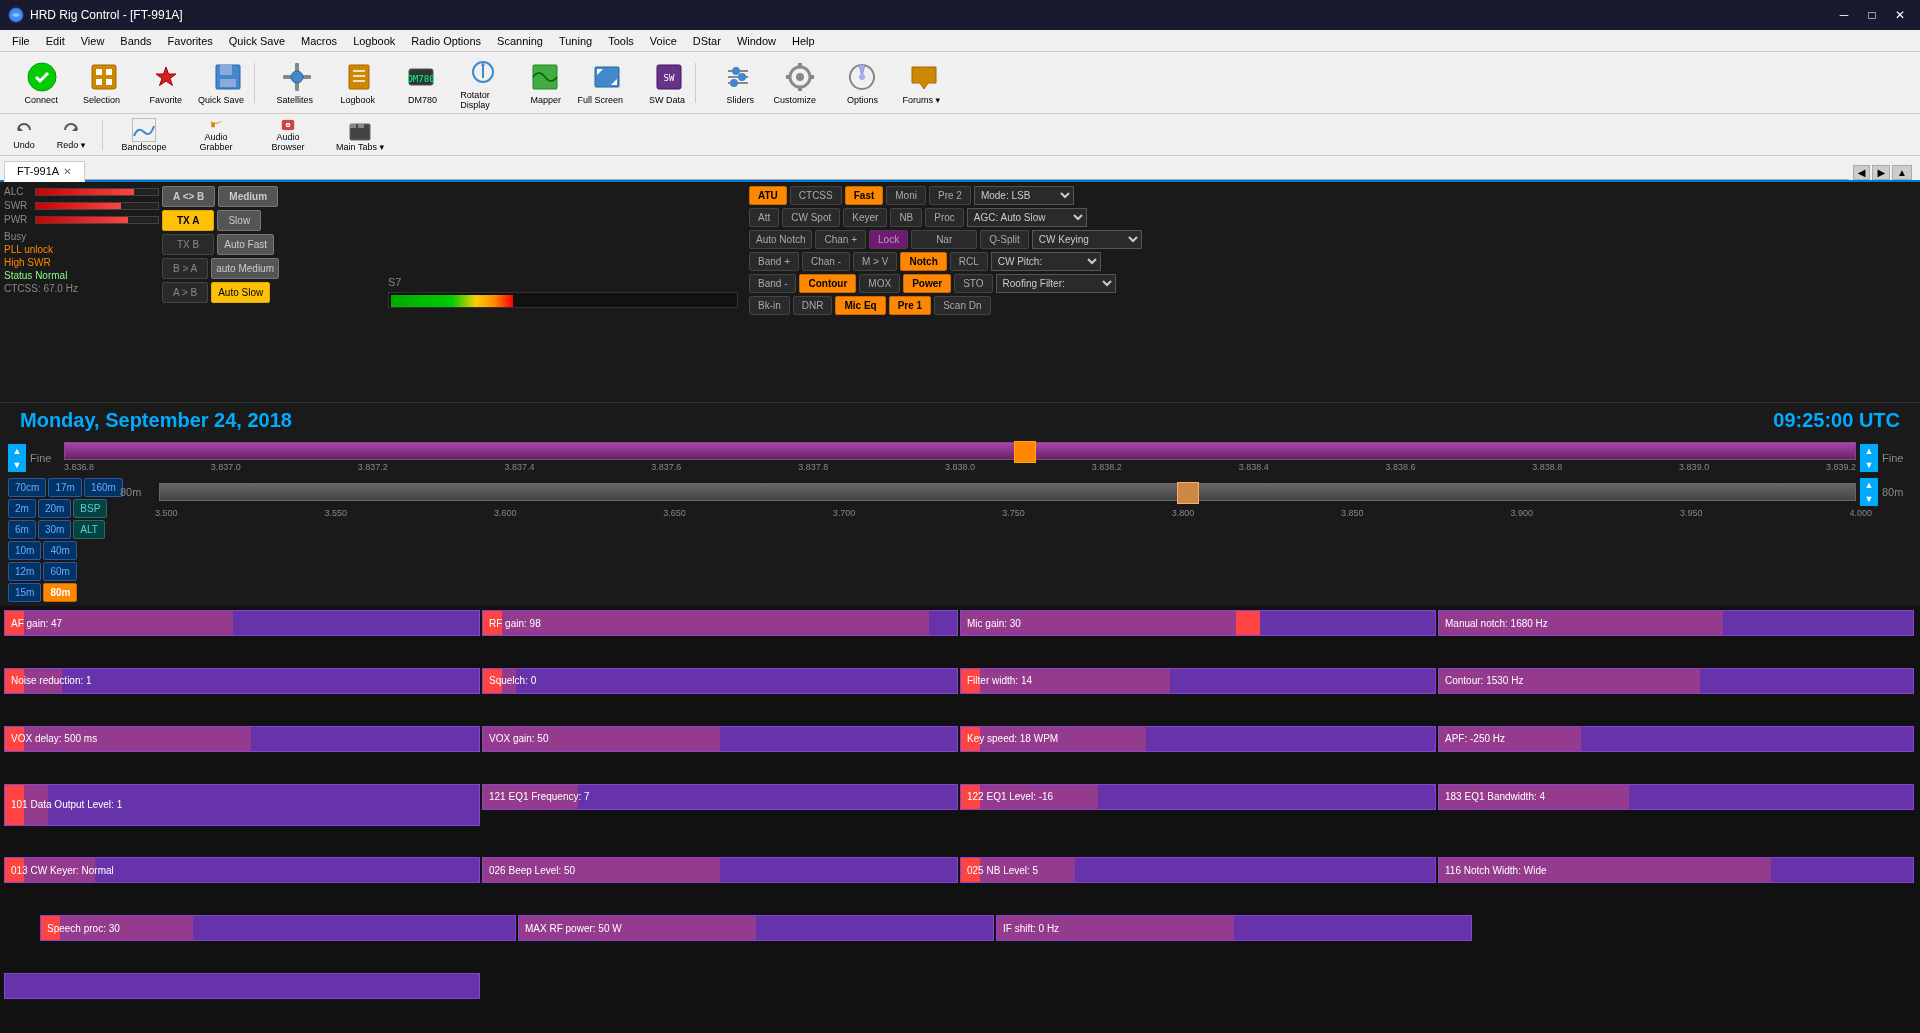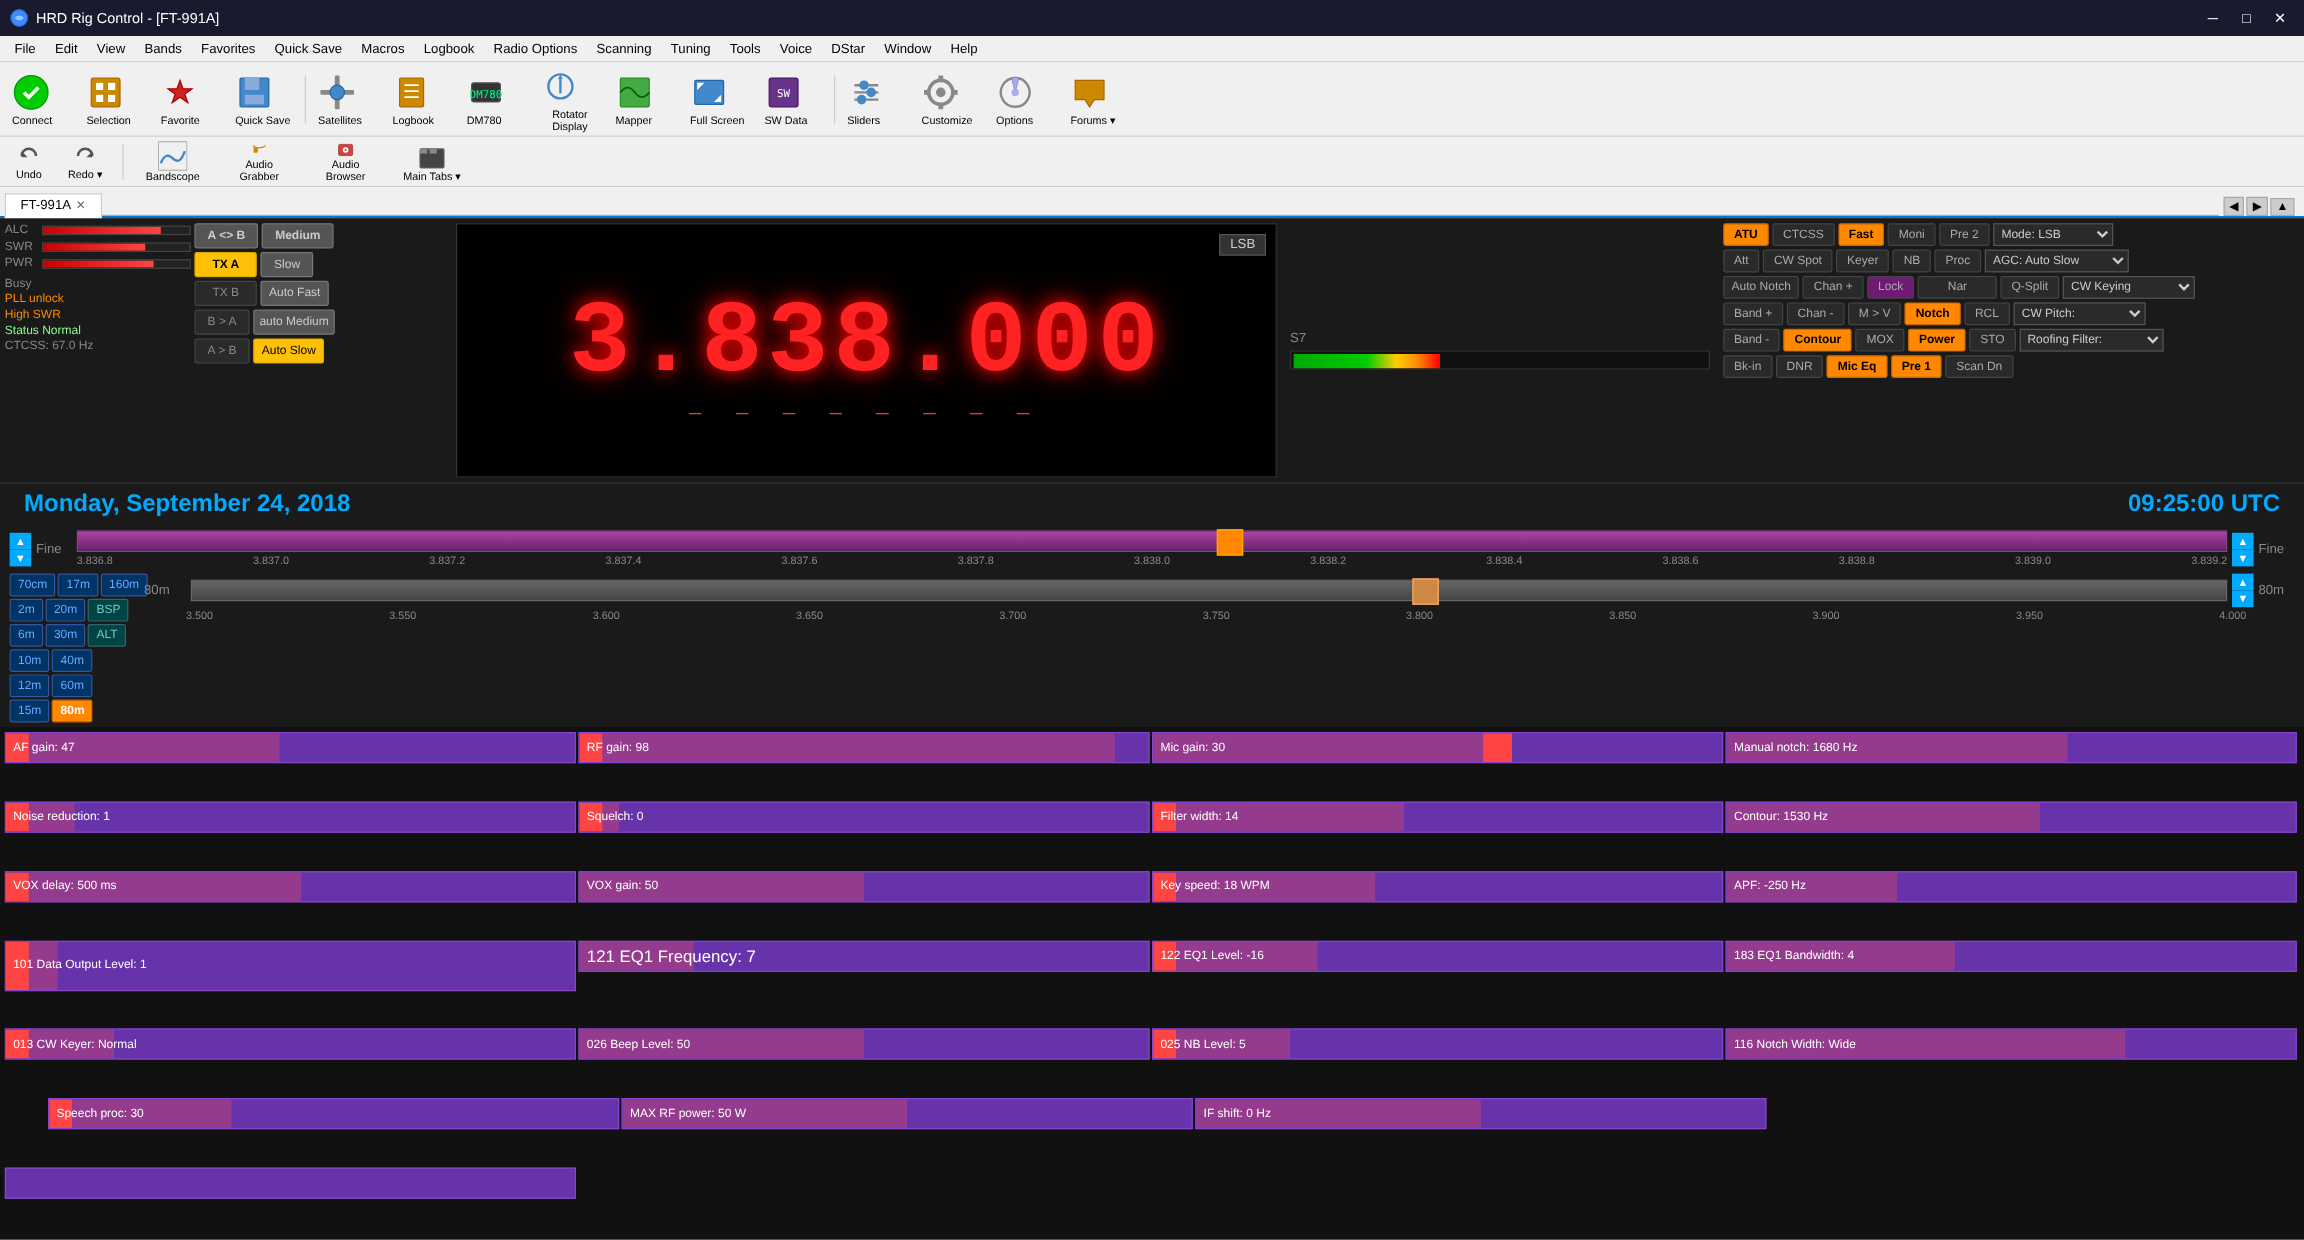--- a/index.html
+++ b/index.html
@@ -10,21 +10,21 @@
     .title-bar-left { display: flex; align-items: center; gap: 6px; font-size: 12px; }
     .title-bar-controls { display: flex; gap: 4px; }
     .title-bar-btn { width: 24px; height: 20px; background: transparent; border: none; color: white; cursor: pointer; font-size: 12px; display: flex; align-items: center; justify-content: center; }
 
     
     .menu-bar { background: #f0f0f0; height: 22px; display: flex; align-items: center; padding: 0 4px; border-bottom: 1px solid #ccc; }
     .menu-item { padding: 2px 8px; font-size: 11px; cursor: pointer; height: 100%; display: flex; align-items: center; }
 
     
     .toolbar { background: #f0f0f0; padding: 2px 4px; border-bottom: 1px solid #ccc; display: flex; align-items: center; gap: 2px; height: 62px; }
-    .toolbar-btn { display: flex; flex-direction: column; align-items: flex-start; justify-content: center; padding: 2px 6px; cursor: pointer; border: none; background: transparent; font-size: 9px; width: 60px; height: 56px; }
+    .toolbar-btn { display: flex; flex-direction: column; align-items: flex-end; justify-content: center; padding: 2px 6px; cursor: pointer; border: none; background: transparent; font-size: 9px; width: 60px; height: 56px; }
     .toolbar-icon { width: 32px; height: 32px; margin-bottom: 2px; display: flex; align-items: center; justify-content: center; }
     .toolbar-separator { width: 1px; height: 40px; background: #ccc; margin: 0 2px; }
 
     
     .toolbar2 { background: #f0f0f0; padding: 2px 4px; border-bottom: 1px solid #ccc; display: flex; align-items: center; gap: 2px; height: 42px; }
     .toolbar2-btn { display: flex; flex-direction: column; align-items: center; justify-content: center; padding: 2px 6px; cursor: pointer; border: none; background: transparent; font-size: 9px; width: 70px; height: 38px; }
 
     
     .tab-bar { background: #f0f0f0; border-bottom: 2px solid #0078d4; display: flex; align-items: flex-end; padding: 0 4px; height: 26px; }
     .tab { padding: 3px 12px; border: 1px solid #ccc; border-bottom: none; background: #e0e0e0; cursor: pointer; font-size: 11px; display: flex; align-items: center; gap: 4px; }
@@ -336,28 +336,20 @@
       <div style="display:flex;gap:3px;">
         <button style="background:#2a2a2a;border:1px solid #444;color:#888;padding:4px 10px;font-size:10px;border-radius:2px;cursor:pointer;">B &gt; A</button>
         <button style="background:#555;border:1px solid #777;color:#ccc;padding:4px 4px;font-size:10px;border-radius:2px;cursor:pointer;">auto Medium</button>
       </div>
       <div style="display:flex;gap:3px;">
         <button style="background:#2a2a2a;border:1px solid #444;color:#888;padding:4px 10px;font-size:10px;border-radius:2px;cursor:pointer;">A &gt; B</button>
         <button style="background:#ffc107;border:1px solid #e0a800;color:black;padding:4px 6px;font-size:10px;border-radius:2px;cursor:pointer;">Auto Slow</button>
       </div>
     </div>
 
-    <div style="flex:1;background:#000;display:flex;flex-direction:column;align-items:center;justify-content:center;position:relative;border:1px solid #333;min-height:200px;">
-      <div style="position:absolute;top:8px;right:8px;background:#333;color:#ccc;font-size:11px;padding:2px 8px;border:1px solid #555;">LSB</div>
-      <div style="font-family:'Courier New',monospace;font-size:85px;color:#ff2222;font-weight:bold;letter-spacing:4px;text-shadow:0 0 15px #ff0000,0 0 30px #880000;">3.838.000</div>
-
-      <div style="display:flex;gap:4px;margin-top:-8px;">
-        <span style="color:#cc4444;font-size:18px;letter-spacing:12px;">_ _ _ _ _ _ _ _</span>
-      </div>
-    </div>
 
     <div style="display:flex;flex-direction:column;justify-content:center;padding:8px;">
       <div style="color:#888;font-size:11px;margin-bottom:4px;">S7</div>
       <div style="width:350px;height:16px;background:#111;border:1px solid #333;position:relative;overflow:hidden;">
         <div style="height:12px;margin:2px;background:linear-gradient(to right,#00aa00 0%,#00cc00 50%,#ffcc00 70%,#ff8800 85%,#ff0000 100%);width:35%;"></div>
       </div>
     </div>
 
     <div style="display:flex;flex-direction:column;gap:3px;width:480px;">
 
@@ -599,21 +591,21 @@
       <span style="color:white;font-size:10px;padding:0 6px;z-index:1;position:relative;">APF: -250 Hz</span>
     </div>
 
     <div style="display:flex;align-items:center;width:calc(25% - 2px);height:42px;background:#6633aa;border:1px solid #8844cc;position:relative;overflow:hidden;cursor:pointer;">
       <div style="position:absolute;left:0;top:0;width:4%;height:100%;background:#ff4444;"></div>
       <div style="position:absolute;left:4%;top:0;width:5%;height:100%;background:rgba(255,80,80,0.3);"></div>
       <span style="color:white;font-size:10px;padding:0 6px;z-index:1;position:relative;">101 Data Output Level: 1</span>
     </div>
     <div style="display:flex;align-items:center;width:calc(25% - 2px);height:26px;background:#6633aa;border:1px solid #8844cc;position:relative;overflow:hidden;cursor:pointer;">
       <div style="position:absolute;left:0;top:0;width:20%;height:100%;background:rgba(255,80,80,0.3);"></div>
-      <span style="color:white;font-size:14px;padding:0 6px;z-index:1;position:relative;">121 EQ1 Frequency: 7</span>
+      <span style="color:white;font-size:10px;padding:0 6px;z-index:1;position:relative;">121 EQ1 Frequency: 7</span>
     </div>
     <div style="display:flex;align-items:center;width:calc(25% - 2px);height:26px;background:#6633aa;border:1px solid #8844cc;position:relative;overflow:hidden;cursor:pointer;">
       <div style="position:absolute;left:0;top:0;width:4%;height:100%;background:#ff4444;"></div>
       <div style="position:absolute;left:4%;top:0;width:25%;height:100%;background:rgba(255,80,80,0.3);"></div>
       <span style="color:white;font-size:10px;padding:0 6px;z-index:1;position:relative;">122 EQ1 Level: -16</span>
     </div>
     <div style="display:flex;align-items:center;width:calc(25% - 2px);height:26px;background:#6633aa;border:1px solid #8844cc;position:relative;overflow:hidden;cursor:pointer;">
       <div style="position:absolute;left:0;top:0;width:40%;height:100%;background:rgba(255,80,80,0.3);"></div>
       <span style="color:white;font-size:10px;padding:0 6px;z-index:1;position:relative;">183 EQ1 Bandwidth: 4</span>
     </div>

